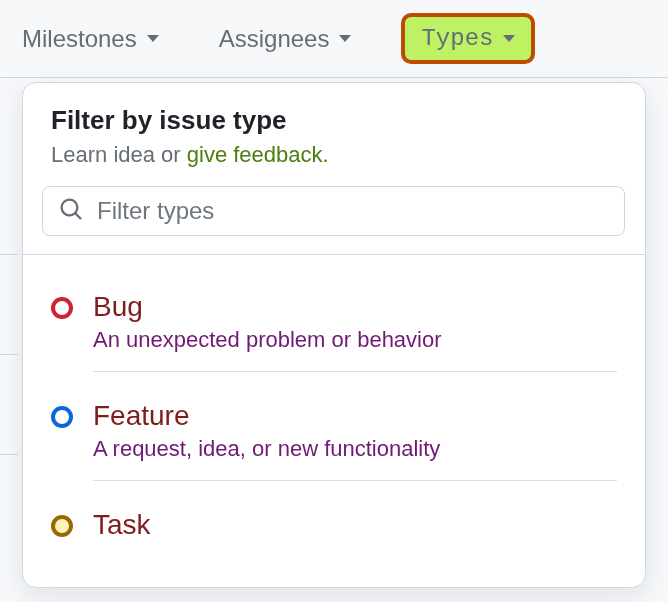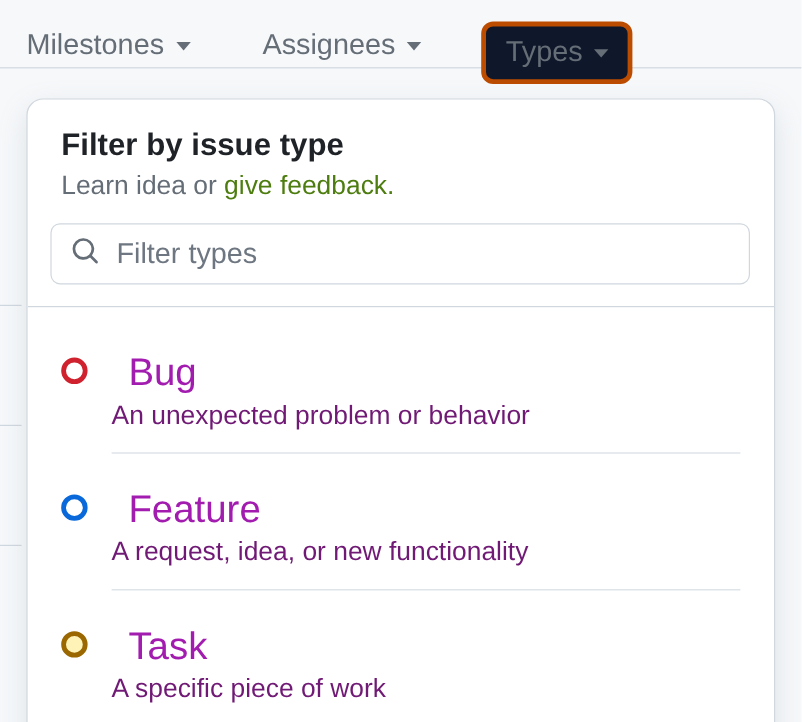--- a/index.html
+++ b/index.html
@@ -10,41 +10,42 @@
     body {
       font-family: -apple-system, BlinkMacSystemFont, "Segoe UI", Helvetica, Arial, sans-serif;
       background: #f6f8fa;
       width: 668px;
       height: 602px;
       overflow: hidden;
       position: relative;
     }
     .filter-bar {
       display: flex;
-      align-items: flex-start;
+      align-items: center;
       padding: 18px 12px;
       gap: 40px;
       border-bottom: 1px solid #d0d7de;
-      height: 57px;
+      height: 78px;
     }
     .filter-item {
       display: flex;
       align-items: center;
       gap: 10px;
       font-size: 24px;
       color: #656d76;
       cursor: pointer;
       padding: 6px 10px;
       border-radius: 6px;
     }
     .filter-item.active {
       border: 4px solid #bc4c00;
-      background: #0f172a;
+      background: #bef264;
       padding: 8px 16px;
       border-radius: 10px;
+      font-family: Liberation Mono, monospace;
     }
     .caret {
       width: 0;
       height: 0;
       border-left: 6px solid transparent;
       border-right: 6px solid transparent;
       border-top: 7px solid #656d76;
     }
     .dropdown {
       position: absolute;
@@ -134,25 +135,24 @@
     }
     .circle-blue {
       border: 4px solid #0969da;
       background: #fff;
     }
     .circle-yellow {
       border: 4px solid #9a6700;
       background: #fff3b8;
     }
     .type-name {
-      font-size: 32px;
+      font-size: 28px;
       font-weight: 400;
-      color: #a21caf;
+      color: #7f1d1d;
       margin-bottom: 4px;
-      margin-left: 14px;
     }
     .type-desc {
       font-size: 22px;
       color: #701a75;
     }
     .row-stripe {
       position: absolute;
       left: 0;
       width: 18px;
       height: 1px;
@@ -210,17 +210,16 @@
       <div class="circle-icon circle-blue"></div>
       <div class="type-content">
         <div class="type-name">Feature</div>
         <div class="type-desc">A request, idea, or new functionality</div>
       </div>
     </div>
     <div class="type-item">
       <div class="circle-icon circle-yellow"></div>
       <div class="type-content">
         <div class="type-name">Task</div>
-        <div class="type-desc">A specific piece of work</div>
       </div>
     </div>
   </div>
 </div>
 
 </body></html>

